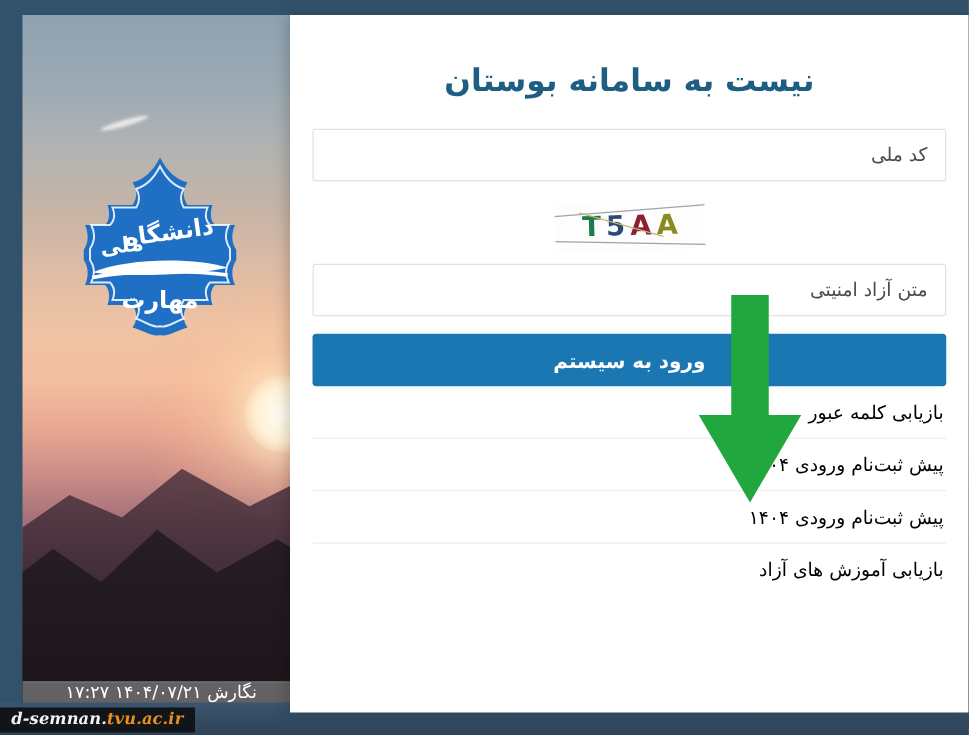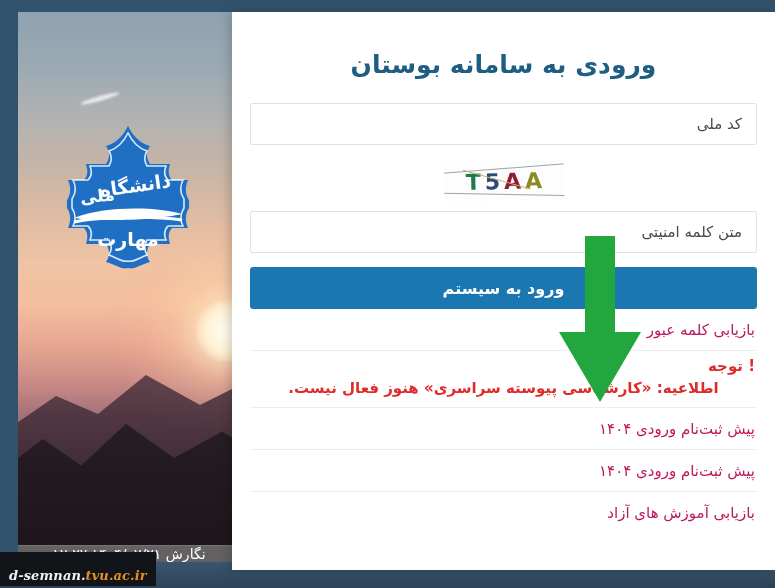--- a/index.html
+++ b/index.html
@@ -90,21 +90,21 @@
   }
 
   
   #status-bar{
     position:absolute;left:0;bottom:0;width:775px;height:26px;
     background:linear-gradient(to bottom,#3a566e,#2d4257);
   }
   #url-chip{
     position:absolute;left:0;bottom:2px;
     background:#111418;
-    padding:16px 9px 3px 9px;
+    padding:2px 9px 3px 9px;
     font-family:"DejaVu Serif","Liberation Serif",serif;
     font-style:italic;font-weight:bold;font-size:13px;
     letter-spacing:0.1px;
     white-space:nowrap;
   }
   #url-chip .u-white{color:#f2f2f2;}
   #url-chip .u-orange{color:#e8901e;}
 
   
   #login-card{
@@ -194,21 +194,21 @@
   }
 
   .link-row{
     border-bottom:1px solid #eceef0;
     padding:11px 2px;
     text-align:right;
     direction:rtl;
   }
   .link-row:last-of-type{border-bottom:none;}
   .link-a{
-    color:#be185d;font-size:15px;text-decoration:none;cursor:pointer;
+    color:#000000;font-size:15px;text-decoration:none;cursor:pointer;
   }
   #notice-block{
     border-bottom:1px solid #eceef0;
     padding:6px 2px 9px 2px;
     text-align:center;
     direction:rtl;
   }
   #notice-title{
     color:#e02b2b;font-size:15px;font-weight:bold;
     text-align:right;margin-bottom:3px;
@@ -256,21 +256,21 @@
 
   <div id="status-bar">
     <div id="url-chip">
       <span class="u-white">d-semnan.</span><span class="u-orange">tvu.ac.ir</span>
     </div>
   </div>
 
   <div id="login-card">
     <div id="card-inner">
 
-      <div id="page-title">ورودی به سامانه بوستان</div>
+      <div id="page-title">نیست به سامانه بوستان</div>
 
       <div class="field-row">
         <div class="text-input">
           <span class="placeholder">کد ملی</span>
         </div>
       </div>
 
 
       <div id="captcha-row">
         <div id="captcha-img">
@@ -279,34 +279,30 @@
           <span class="noise-line nl3"></span>
           <span class="c-char" style="color: rgb(138, 138, 32);">A</span>
           <span class="c-char" style="color: rgb(140, 32, 48);">A</span>
           <span class="c-char" style="color: rgb(42, 74, 120);">5</span>
           <span class="c-char" style="color: rgb(31, 122, 74);">T</span>
         </div>
       </div>
 
       <div class="field-row">
         <div class="text-input">
-          <span class="placeholder">متن کلمه امنیتی</span>
+          <span class="placeholder">متن آزاد امنیتی</span>
         </div>
       </div>
 
       <button id="login-button" style="background: rgb(27, 119, 178);">ورود به سیستم</button>
 
       <div class="link-row">
         <a class="link-a">بازیابی کلمه عبور</a>
       </div>
 
-      <div id="notice-block">
-        <div id="notice-title">! توجه</div>
-        <div id="notice-text">اطلاعیه: «کارشناسی پیوسته سراسری» هنوز فعال نیست.</div>
-      </div>
 
       <div class="link-row">
         <a class="link-a">پیش ثبت‌نام ورودی ۱۴۰۴</a>
       </div>
       <div class="link-row">
         <a class="link-a">پیش ثبت‌نام ورودی ۱۴۰۴</a>
       </div>
       <div class="link-row">
         <a class="link-a">بازیابی آموزش های آزاد</a>
       </div>

